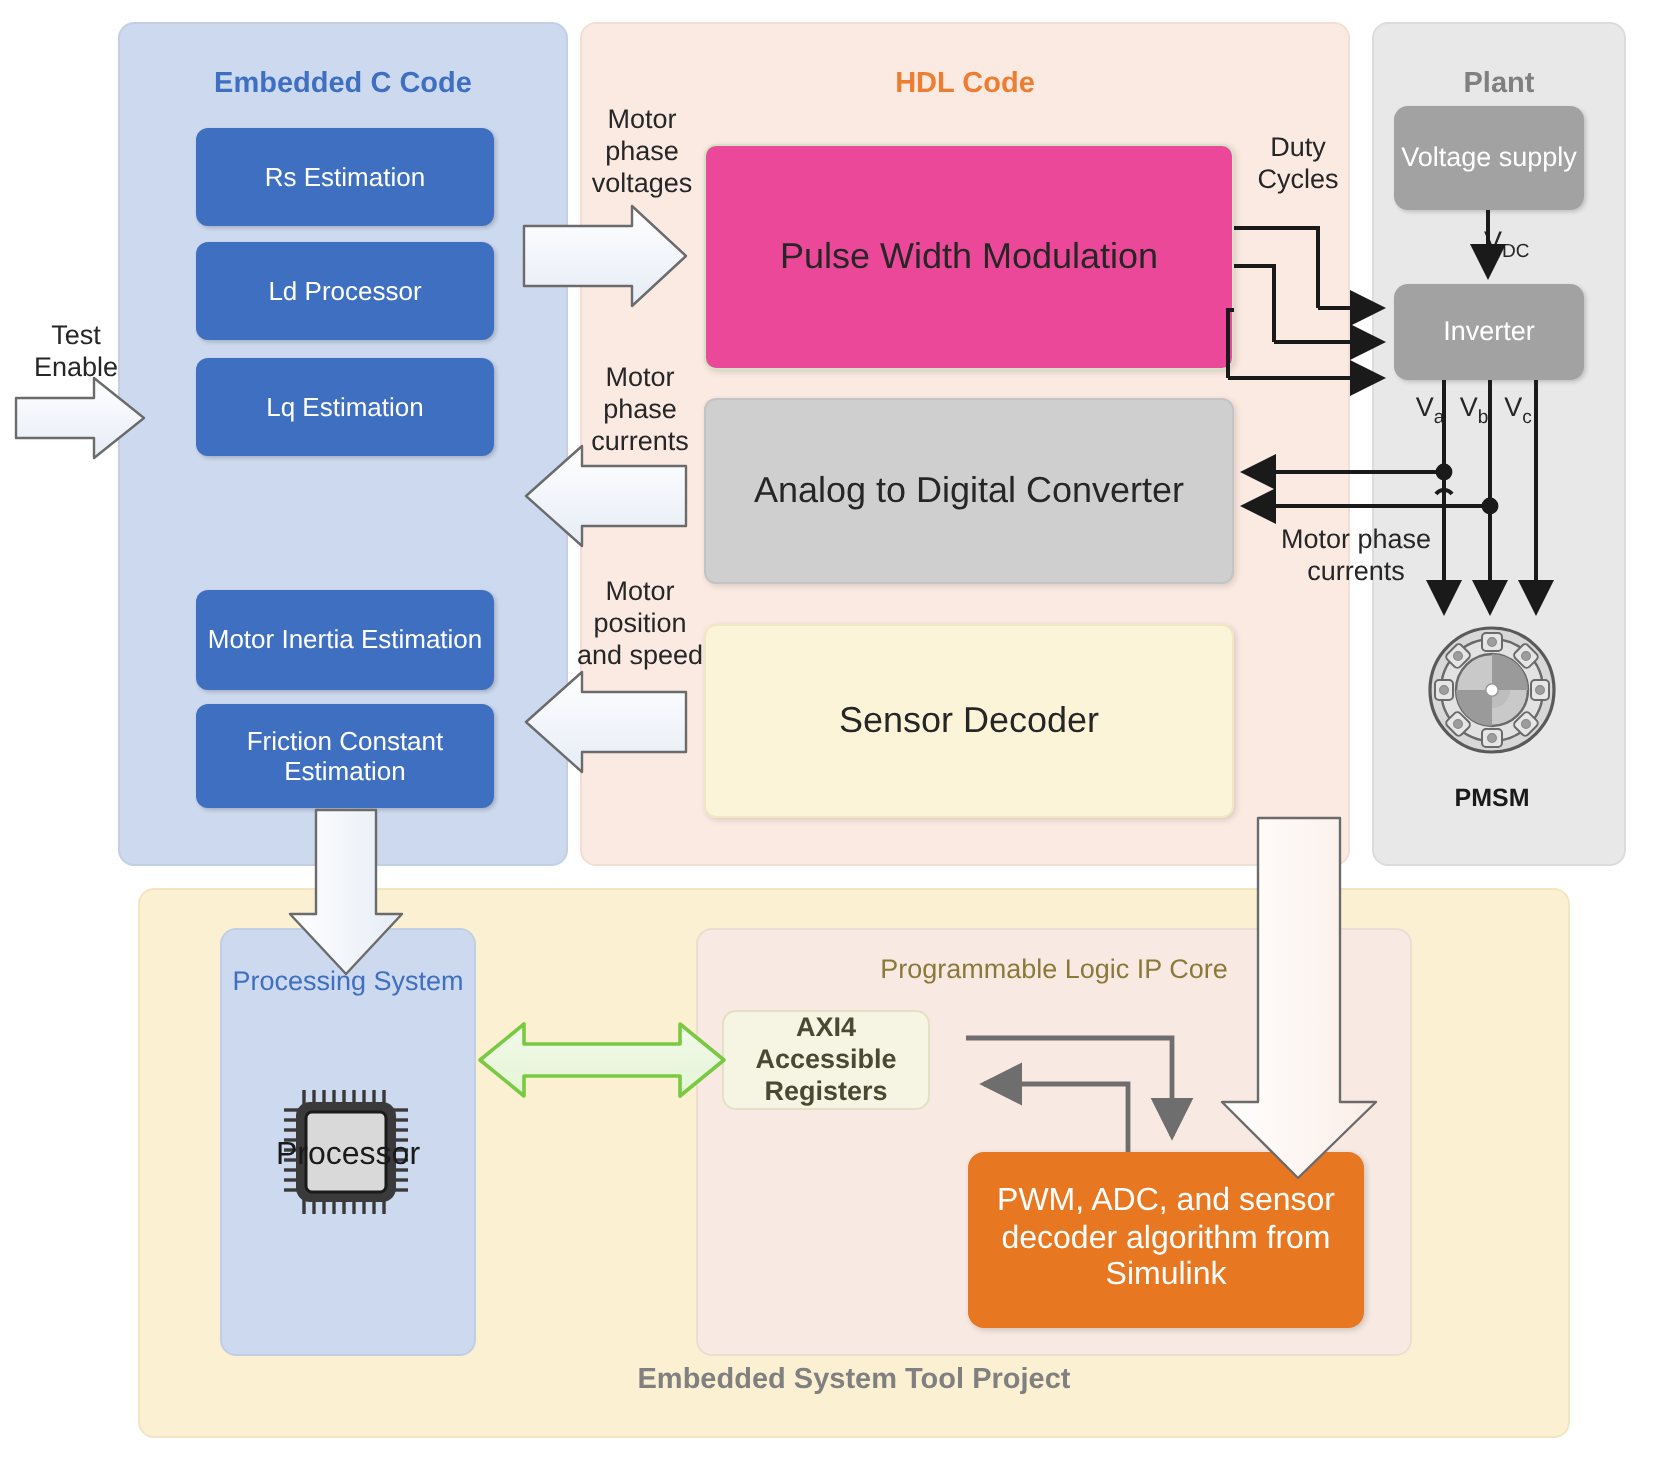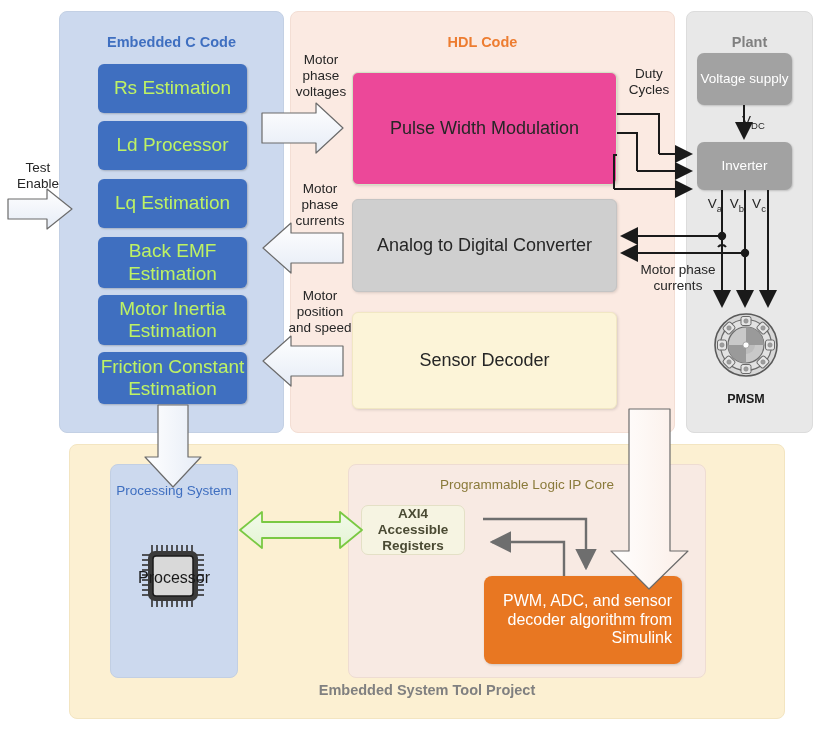--- a/index.html
+++ b/index.html
@@ -10,21 +10,21 @@
   .panel-title{position:absolute;width:100%;text-align:center;font-weight:bold;font-size:14.5px;}
 
   .ec-panel{background:#ccd9ee;border:1px solid #c3d0e4;}
   .hdl-panel{background:#fbeae2;border:1px solid #f3ded4;}
   .plant-panel{background:#e8e8e8;border:1px solid #dcdcdc;}
   .est-panel{background:#fcf0d2;border:1px solid #f3e5c1;}
 
   .blk{position:absolute;box-sizing:border-box;display:flex;align-items:center;
        justify-content:center;text-align:center;border-radius:6px;line-height:1.18;}
 
-  .est-box{background:#3f6fc0;color:#bef264;font-size:19px;
+  .est-box{background:#3f6fc0;color:#ffffff;font-size:13px;
            box-shadow:1px 1px 2px rgba(0,0,0,.20);}
 
   .pwm-box{background:#ec4899;border:1px solid #d2e4c5;color:#262626;font-size:18px;
            box-shadow:1px 1px 3px rgba(0,0,0,.14);}
   .adc-box{background:#cfcfcf;border:1px solid #c4c4c4;color:#262626;font-size:18px;
            box-shadow:1px 1px 3px rgba(0,0,0,.14);}
   .sens-box{background:#fcf4d8;border:1px solid #f1e7c3;color:#262626;font-size:18px;
             box-shadow:1px 1px 3px rgba(0,0,0,.14);}
 
   .plant-box{background:#a2a2a2;color:#ffffff;font-size:13.5px;border-radius:7px;
@@ -58,23 +58,20 @@
   </div>
 
   <div class="blk est-box" style="left:98px;top:64px;width:149px;height:49px;">
     <span>Rs Estimation</span>
   </div>
   <div class="blk est-box" style="left:98px;top:121px;width:149px;height:49px;">
     <span>Ld Processor</span>
   </div>
   <div class="blk est-box" style="left:98px;top:179px;width:149px;height:49px;">
     <span>Lq Estimation</span>
-  </div>
-  <div class="blk est-box" style="left:98px;top:237px;width:149px;height:51px;">
-    <span>Back EMF Estimation</span>
   </div>
   <div class="blk est-box" style="left:98px;top:295px;width:149px;height:50px;">
     <span>Motor Inertia Estimation</span>
   </div>
   <div class="blk est-box" style="left:98px;top:352px;width:149px;height:52px;">
     <span>Friction Constant Estimation</span>
   </div>
 
   <div class="panel hdl-panel" style="left:290px;top:11px;width:385px;height:422px;">
     <div class="panel-title" style="top:22px;color:#ed7d31;">HDL Code</div>
@@ -207,21 +204,21 @@
   <div class="proc-text" style="left:138px;top:569px;width:70px;">Processor</div>
 
   <div class="pl-box" style="position:absolute;left:348px;top:464px;width:356px;height:212px;">
     <div class="sub-title" style="top:12px;color:#8a7a3a;">Programmable Logic IP Core</div>
   </div>
 
   <div class="blk reg-box" style="left:361px;top:505px;width:104px;height:50px;">
     <span>AXI4 Accessible Registers</span>
   </div>
 
-  <div class="blk algo-box" style="left:484px;top:576px;width:198px;height:88px;padding:0 10px;text-align:right;">
+  <div class="blk algo-box" style="left:484px;top:576px;width:198px;height:88px;padding:0 10px;">
     <span>PWM, ADC, and sensor decoder algorithm from Simulink</span>
   </div>
 
   <div class="lbl" style="left:265px;top:522px;width:76px;font-weight:bold;color:#5fa52e;font-size:14px;">AXI4</div>
 
   <div class="lbl" style="left:10px;top:160px;width:56px;">Test Enable</div>
 
   <div class="lbl" style="left:292px;top:52px;width:58px;">Motor phase voltages</div>
 
   <div class="lbl" style="left:290px;top:181px;width:60px;">Motor phase currents</div>

